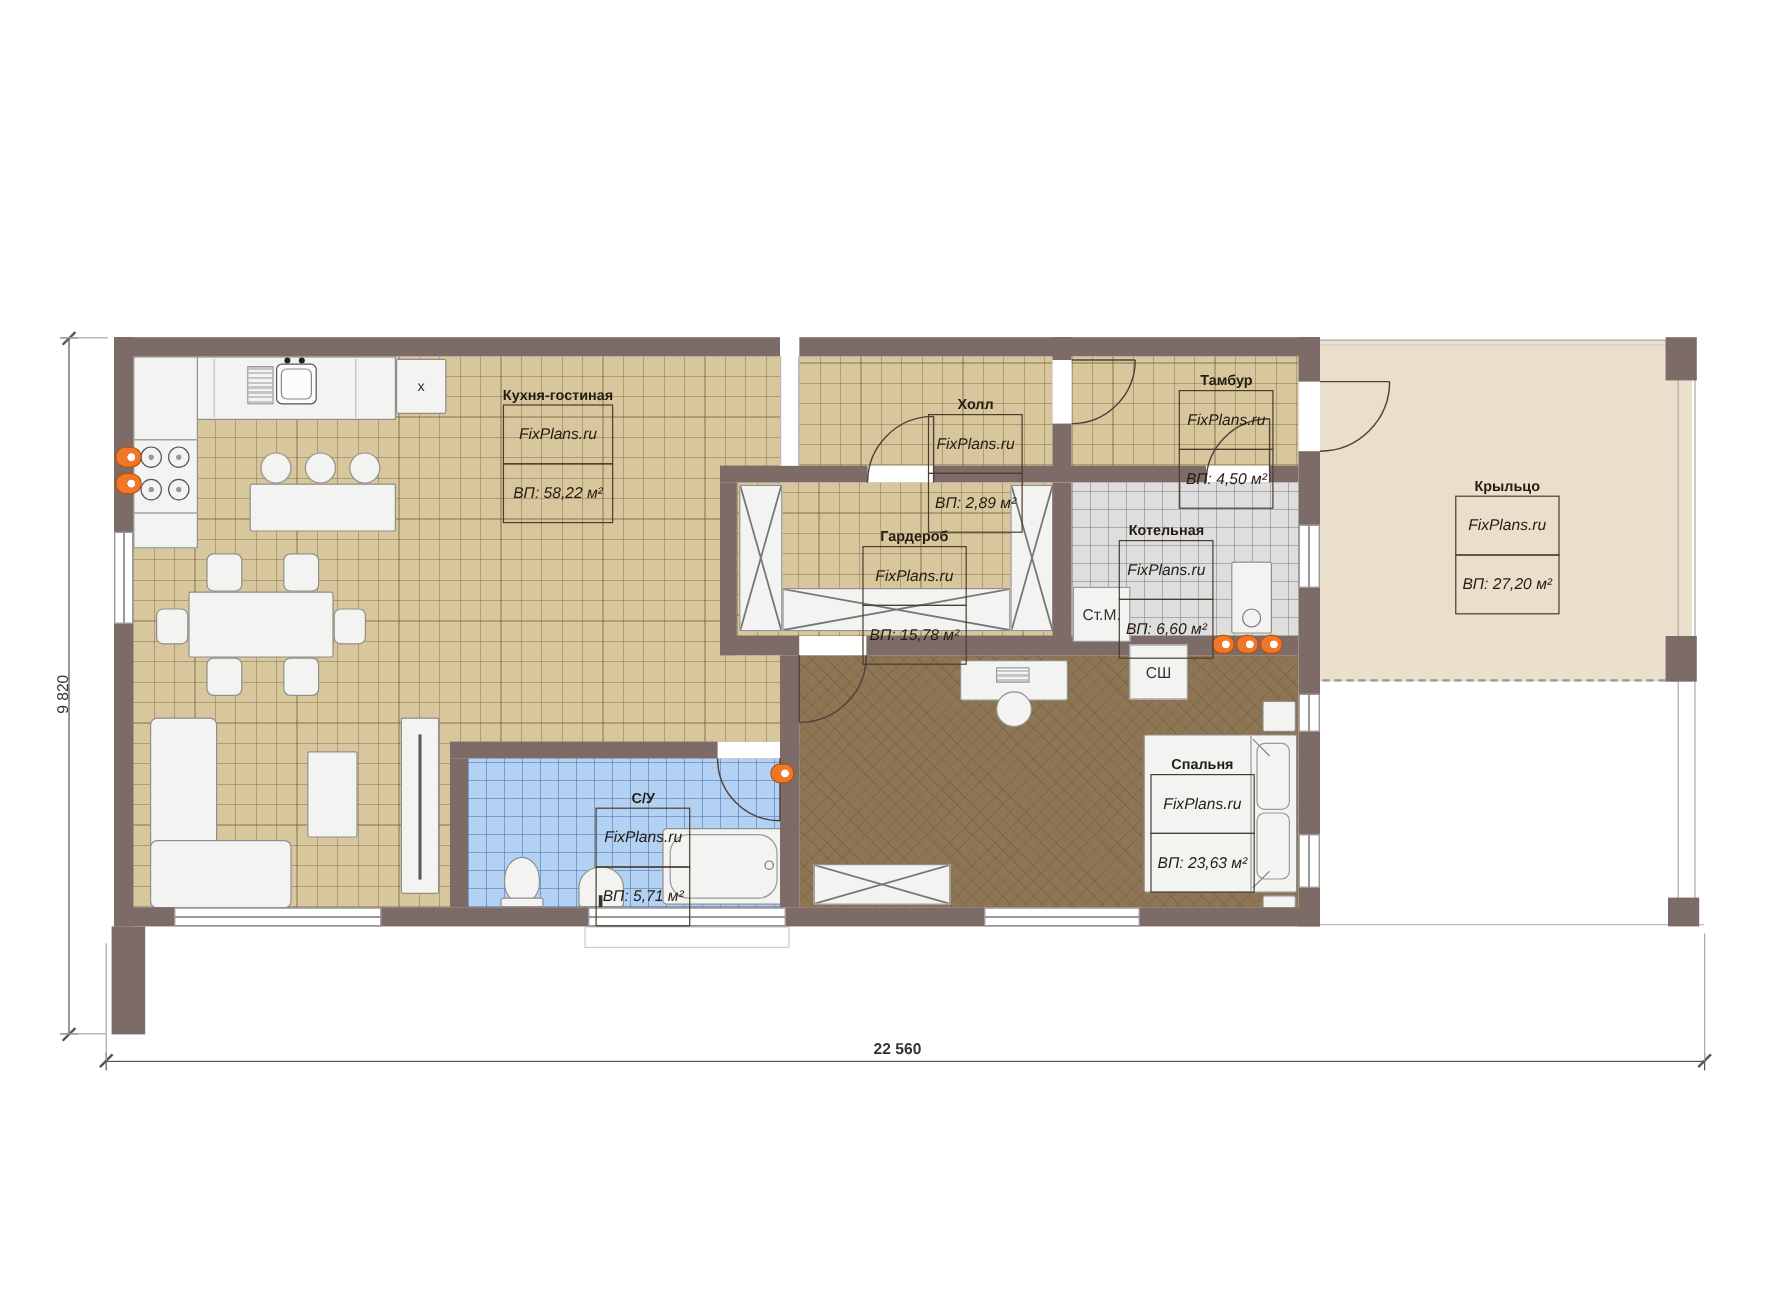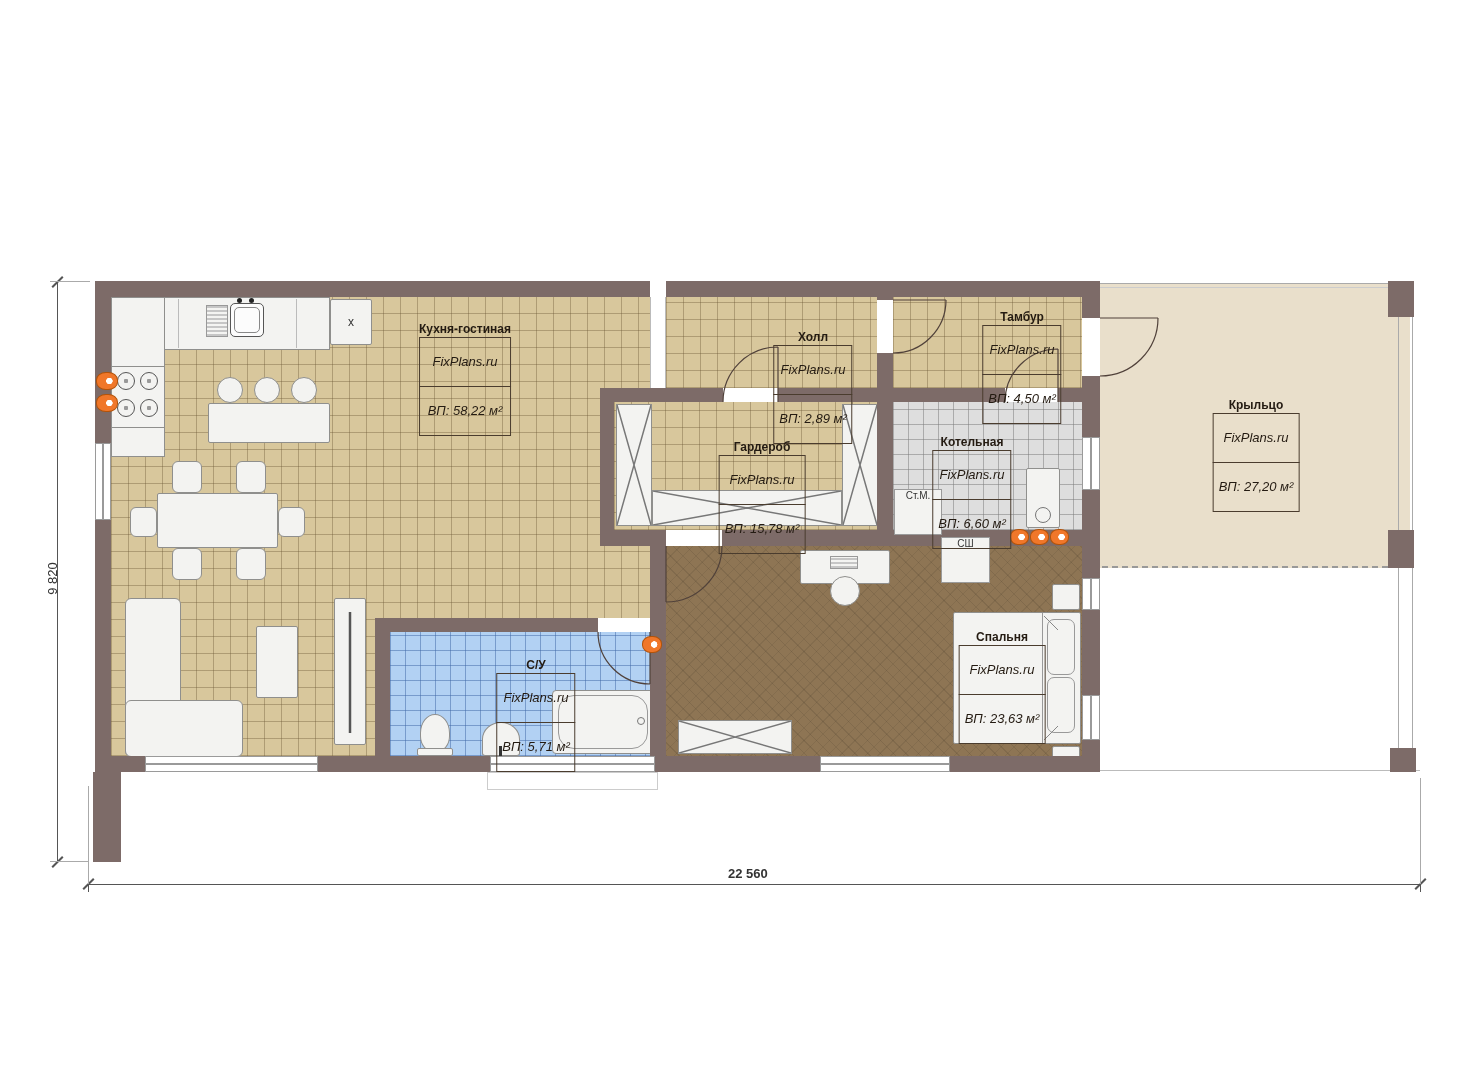--- a/index.html
+++ b/index.html
@@ -34,21 +34,21 @@
   .xbox svg{display:block;width:100%;height:100%;}
   .stripes{background:repeating-linear-gradient(0deg,#c6c6c6 0 2px,#f4f4f2 2px 4px);
       border:1px solid #999;z-index:3;}
   .thinline{z-index:2;}
   
   .room-label{position:absolute;z-index:7;text-align:center;transform:translateX(-50%);}
   .label-name{font-weight:bold;font-size:12px;color:#241b12;white-space:nowrap;margin-bottom:2px;}
   .label-box{display:block;border:1px solid #4a3c2e;font-size:13px;color:#241b12;
       padding:16px 5px;line-height:16px;margin-top:-1px;white-space:nowrap;font-style:italic;}
   .small-label{position:absolute;z-index:6;background:#f3f3f1;border:1px solid #9a9a9a;
-      font-size:10px;color:#333;display:flex;justify-content:center;}
+      font-size:13px;color:#333;display:flex;align-items:center;justify-content:center;}
   
   .marker{position:absolute;z-index:7;border-radius:45%;border:1px solid #b45309;
       background:radial-gradient(circle at 62% 50%, #ffffff 0 3px, #f0772a 3.5px);}
   
   .dim-line{background:#555;z-index:2;}
   .ext-line{background:#aaa;z-index:2;}
   .tick{position:absolute;width:15px;height:2px;background:#555;transform:rotate(-45deg);z-index:2;}
   .dim-text{position:absolute;font-size:13px;color:#333;z-index:2;white-space:nowrap;}
   .dashed{border-top:2px dashed #999;z-index:2;}
   #arc-layer{position:absolute;left:0;top:0;z-index:6;pointer-events:none;}

